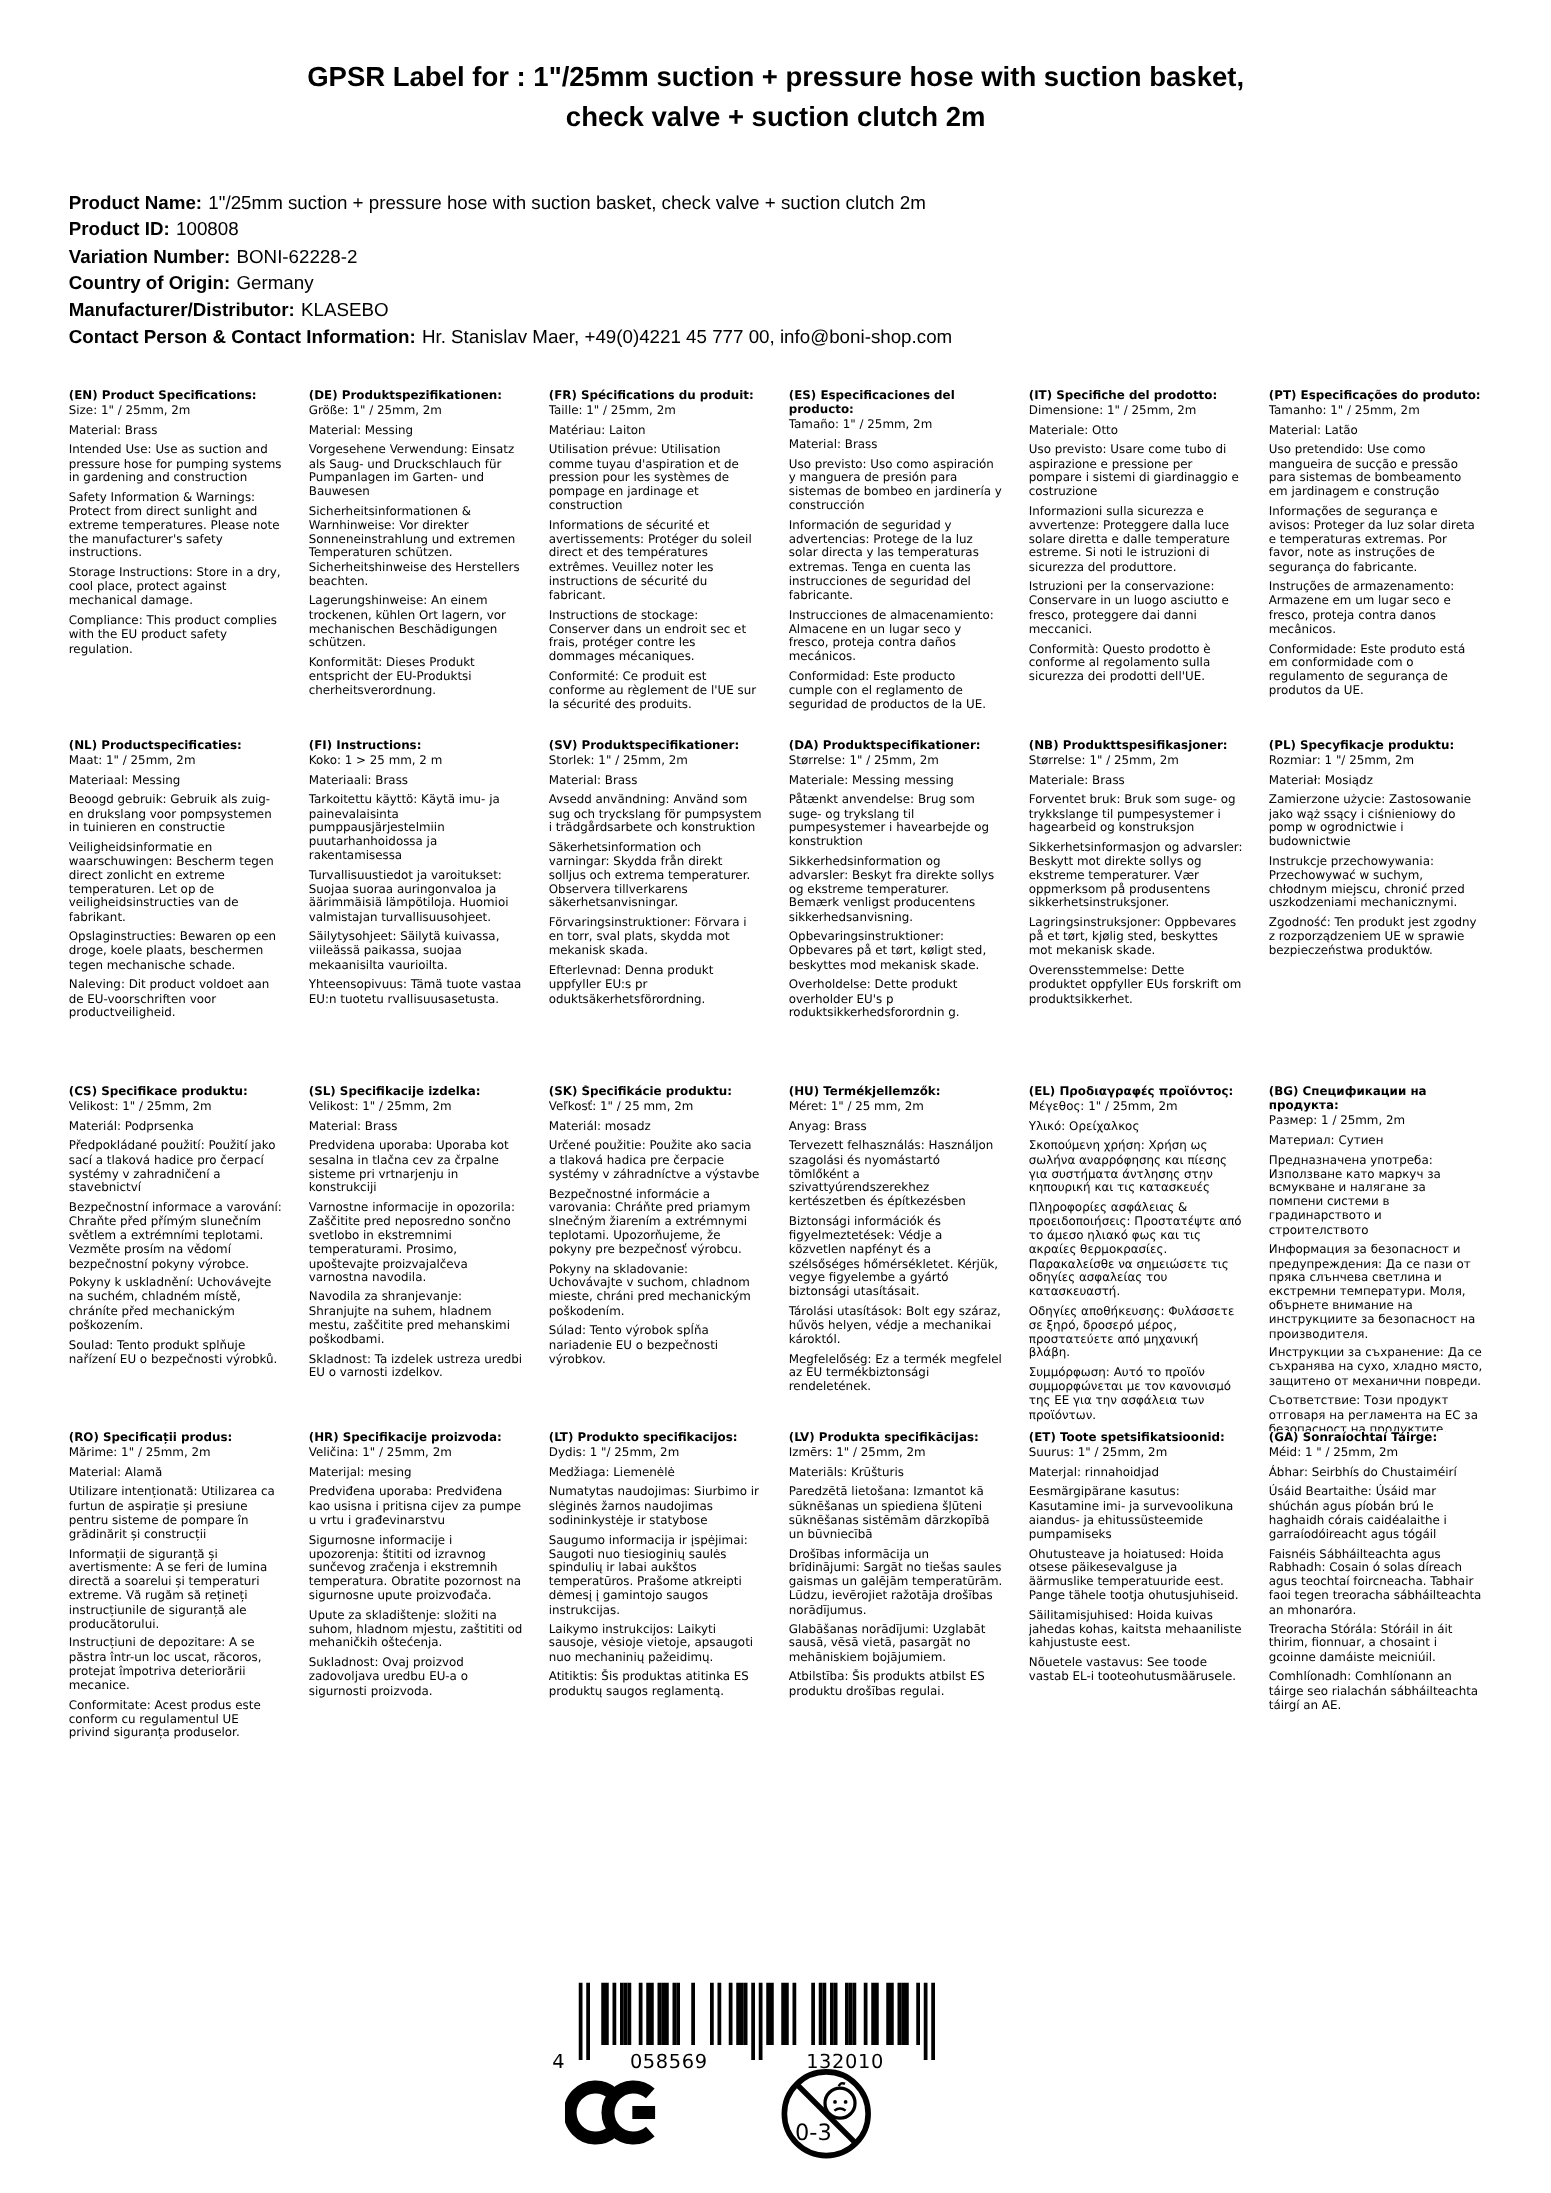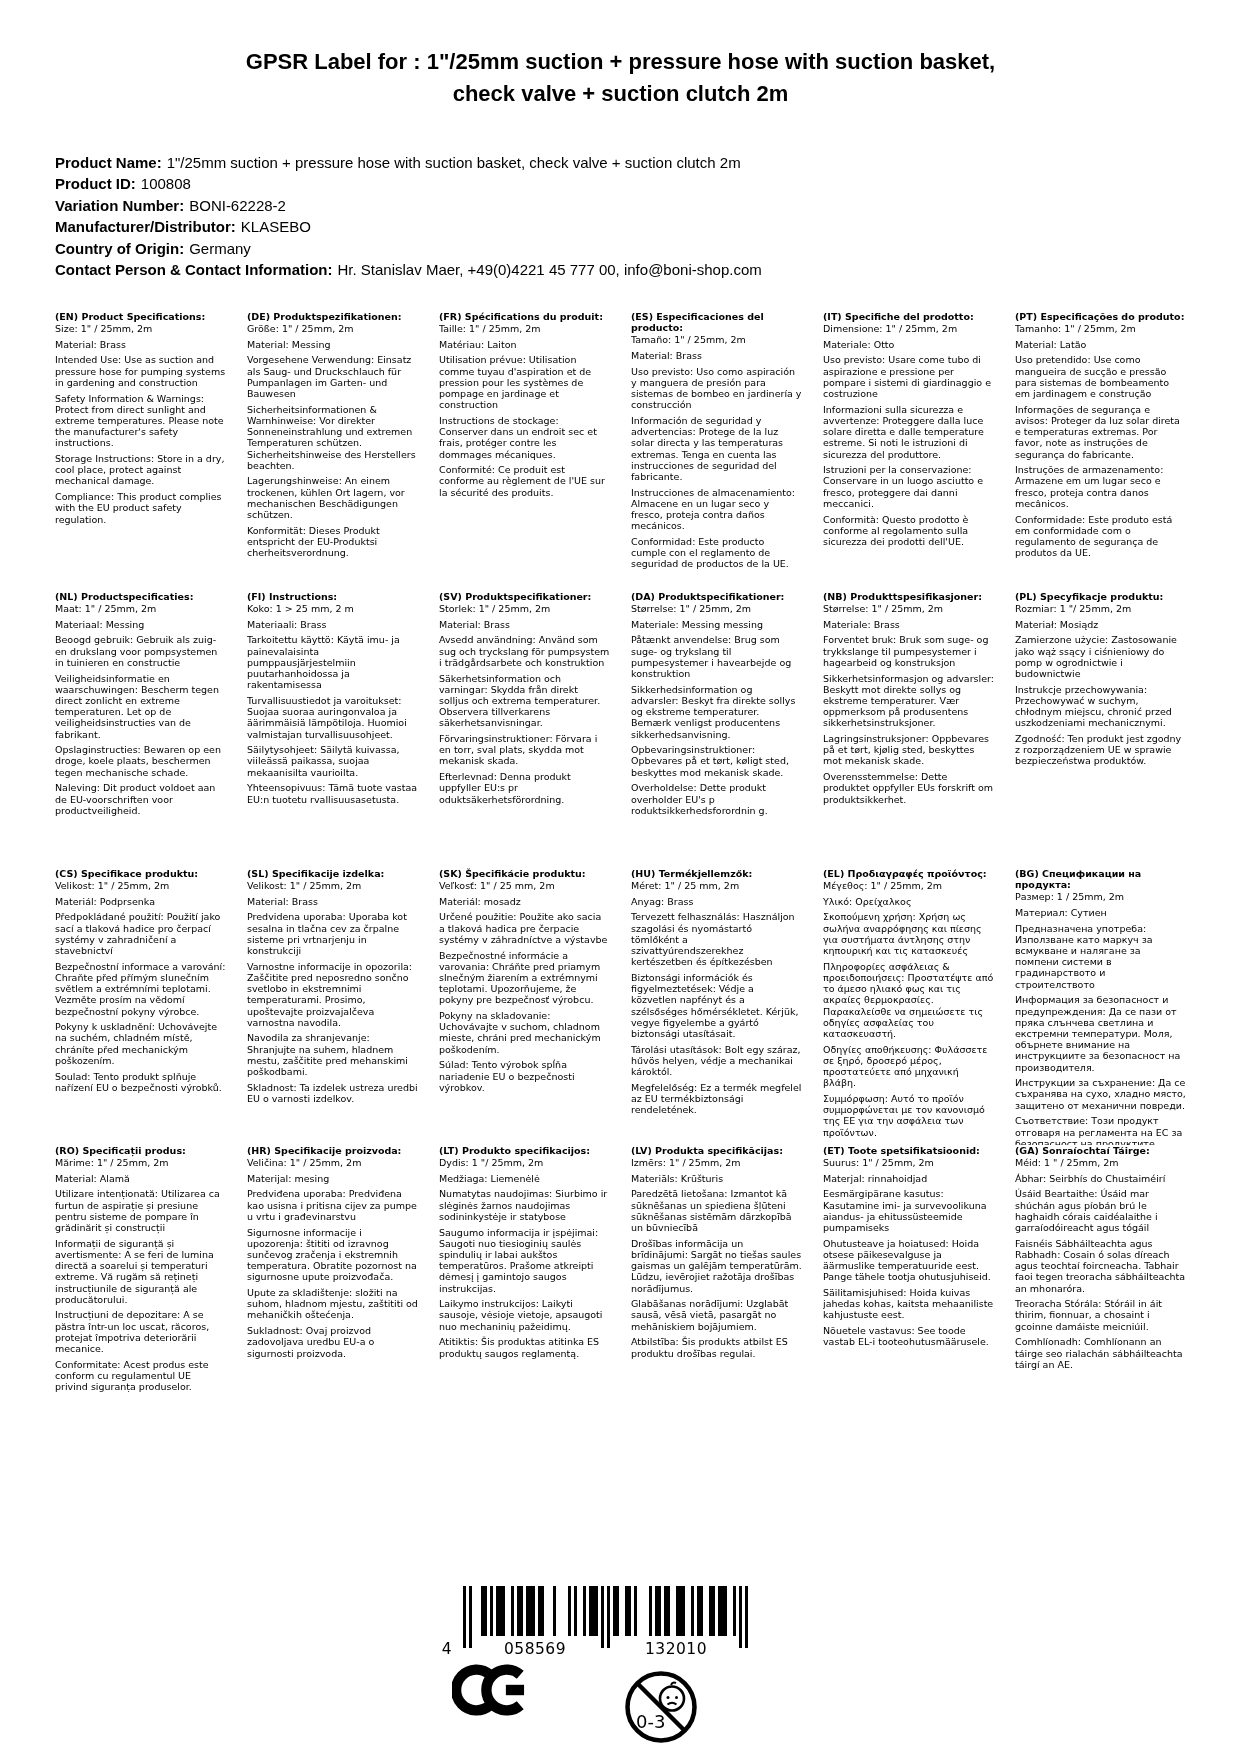--- a/index.html
+++ b/index.html
@@ -23,36 +23,36 @@
     column-gap:21px;margin:30px 55px 0 55px;
     font-size:9.5px;line-height:11.2px;
   }
   .spec-block{overflow:hidden;}
   .sb-heading{font-weight:bold;}
   .spec-block p{margin:4.5px 0 0 0;}
   .spec-block p:first-of-type{margin-top:1px;}
   .label-footer{position:absolute;left:0;top:1580px;width:1241px;height:150px;}
   .barcode-wrap{position:absolute;left:427px;top:6px;}
   .ce-wrap{position:absolute;left:452px;top:84px;}
-  .age-wrap{position:absolute;left:624px;top:90px;}
+  .age-wrap{position:absolute;left:624px;top:74px;}
   svg{display:block;}
 </style>
 </head>
 <body>
 
 <div class="page">
 
   <h1 class="title">GPSR Label for : 1"/25mm suction + pressure hose with suction basket, check valve + suction clutch 2m</h1>
 
   <div class="product-info" id="product-info">
       <div class="pi-line"><span class="pi-label">Product Name:</span><span class="pi-value">1"/25mm suction + pressure hose with suction basket, check valve + suction clutch 2m</span></div>
       <div class="pi-line"><span class="pi-label">Product ID:</span><span class="pi-value">100808</span></div>
       <div class="pi-line"><span class="pi-label">Variation Number:</span><span class="pi-value">BONI-62228-2</span></div>
+      <div class="pi-line"><span class="pi-label">Country of Origin:</span><span class="pi-value">Germany</span></div>
       <div class="pi-line"><span class="pi-label">Manufacturer/Distributor:</span><span class="pi-value">KLASEBO</span></div>
-      <div class="pi-line"><span class="pi-label">Country of Origin:</span><span class="pi-value">Germany</span></div>
       <div class="pi-line"><span class="pi-label">Contact Person &amp; Contact Information:</span><span class="pi-value">Hr. Stanislav Maer, +49(0)4221 45 777 00, info@boni-shop.com</span></div>
     </div>
 
   <div class="spec-grid" id="spec-grid">
       <div class="spec-block">
         <div class="sb-heading">(EN) Product Specifications:</div>
         <p>Size: 1" / 25mm, 2m</p>
         <p>Material: Brass</p>
         <p>Intended Use: Use as suction and pressure hose for pumping systems in gardening and construction</p>
         <p>Safety Information &amp; Warnings: Protect from direct sunlight and extreme temperatures. Please note the manufacturer's safety instructions.</p>
@@ -66,20 +66,21 @@
         <p>Vorgesehene Verwendung: Einsatz als Saug- und Druckschlauch für Pumpanlagen im Garten- und Bauwesen</p>
         <p>Sicherheitsinformationen &amp; Warnhinweise: Vor direkter Sonneneinstrahlung und extremen Temperaturen schützen. Sicherheitshinweise des Herstellers beachten.</p>
         <p>Lagerungshinweise: An einem trockenen, kühlen Ort lagern, vor mechanischen Beschädigungen schützen.</p>
         <p>Konformität: Dieses Produkt entspricht der EU-Produktsi cherheitsverordnung.</p>
       </div>
       <div class="spec-block">
         <div class="sb-heading">(FR) Spécifications du produit:</div>
         <p>Taille: 1" / 25mm, 2m</p>
         <p>Matériau: Laiton</p>
         <p>Utilisation prévue: Utilisation comme tuyau d'aspiration et de pression pour les systèmes de pompage en jardinage et construction</p>
+        <p>Informations de sécurité et avertissements: Protéger du soleil direct et des températures extrêmes. Veuillez noter les instructions de sécurité du fabricant.</p>
         <p>Instructions de stockage: Conserver dans un endroit sec et frais, protéger contre les dommages mécaniques.</p>
         <p>Conformité: Ce produit est conforme au règlement de l'UE sur la sécurité des produits.</p>
       </div>
       <div class="spec-block">
         <div class="sb-heading">(ES) Especificaciones del producto:</div>
         <p>Tamaño: 1" / 25mm, 2m</p>
         <p>Material: Brass</p>
         <p>Uso previsto: Uso como aspiración y manguera de presión para sistemas de bombeo en jardinería y construcción</p>
         <p>Información de seguridad y advertencias: Protege de la luz solar directa y las temperaturas extremas. Tenga en cuenta las instrucciones de seguridad del fabricante.</p>
         <p>Instrucciones de almacenamiento: Almacene en un lugar seco y fresco, proteja contra daños mecánicos.</p>

